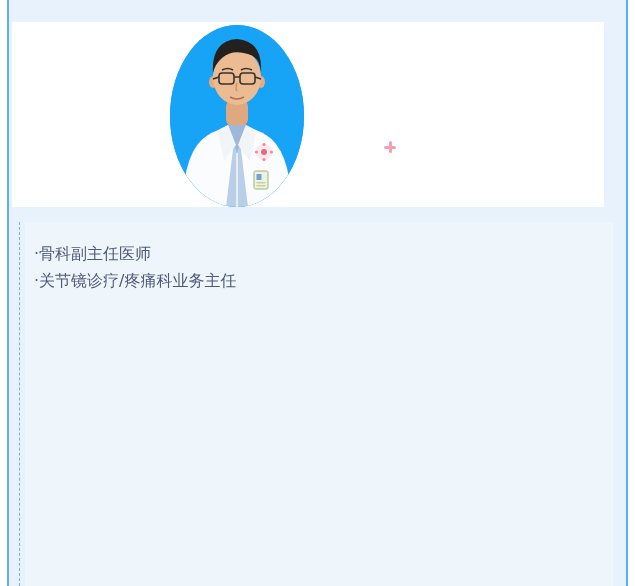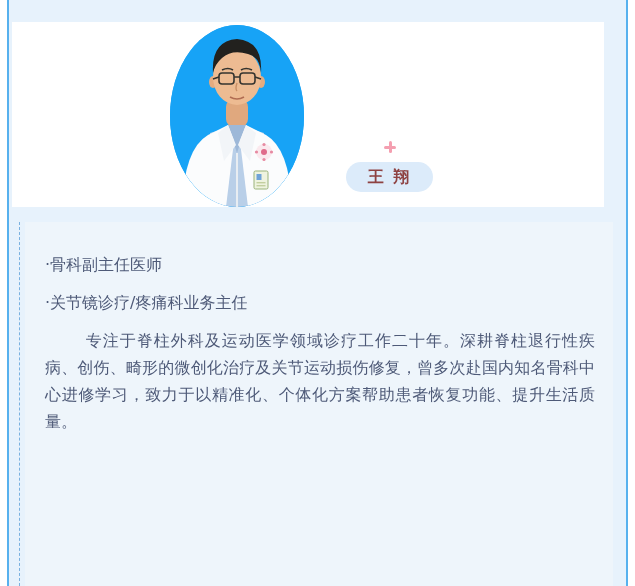--- a/index.html
+++ b/index.html
@@ -63,21 +63,21 @@
   }
   .bio-card{
     position:absolute;left:25px;top:222px;
     width:588px;height:364px;
     background:#eef5fb;
     box-sizing:border-box;
     padding:18px 7px 0 9px;
     color:#4e5a78;
     font-size:16px;
   }
-  .bio-card p{margin:11px;line-height:27px;text-align:justify;}
+  .bio-card p{margin:0;line-height:27px;text-align:justify;}
   .bio-card p.para{margin-top:6px;text-indent:2.55em;}
   
   .photo-ellipse .stroke{stroke:#35342f;stroke-width:1.6;fill:none;}
 </style>
 </head>
 <body>
 
 <div class="page">
 
   <div class="inner"></div>
@@ -135,26 +135,22 @@
           <rect x="86.5" y="157" width="9" height="1.4" fill="#c3cf9f"></rect>
           <rect x="86.5" y="160" width="9" height="1.4" fill="#c3cf9f"></rect>
         </g>
 
         <path d="M67,128 L67,182" stroke="#e8edf2" stroke-width="2"></path>
       </svg>
     </div>
 
     <span class="plus-icon"></span>
 
-    <div class="name-pill">
-      <span>王  翔</span>
-    </div>
   </section>
 
   <div class="dashed-rule"></div>
 
   <section class="bio-card">
     <p class="title">·骨科副主任医师</p>
     <p class="title">·关节镜诊疗/疼痛科业务主任</p>
-    <p class="para">专注于脊柱外科及运动医学领域诊疗工作二十年。深耕脊柱退行性疾病、创伤、畸形的微创化治疗及关节运动损伤修复，曾多次赴国内知名骨科中心进修学习，致力于以精准化、个体化方案帮助患者恢复功能、提升生活质量。</p>
   </section>
 
 </div>
 
 </body></html>

